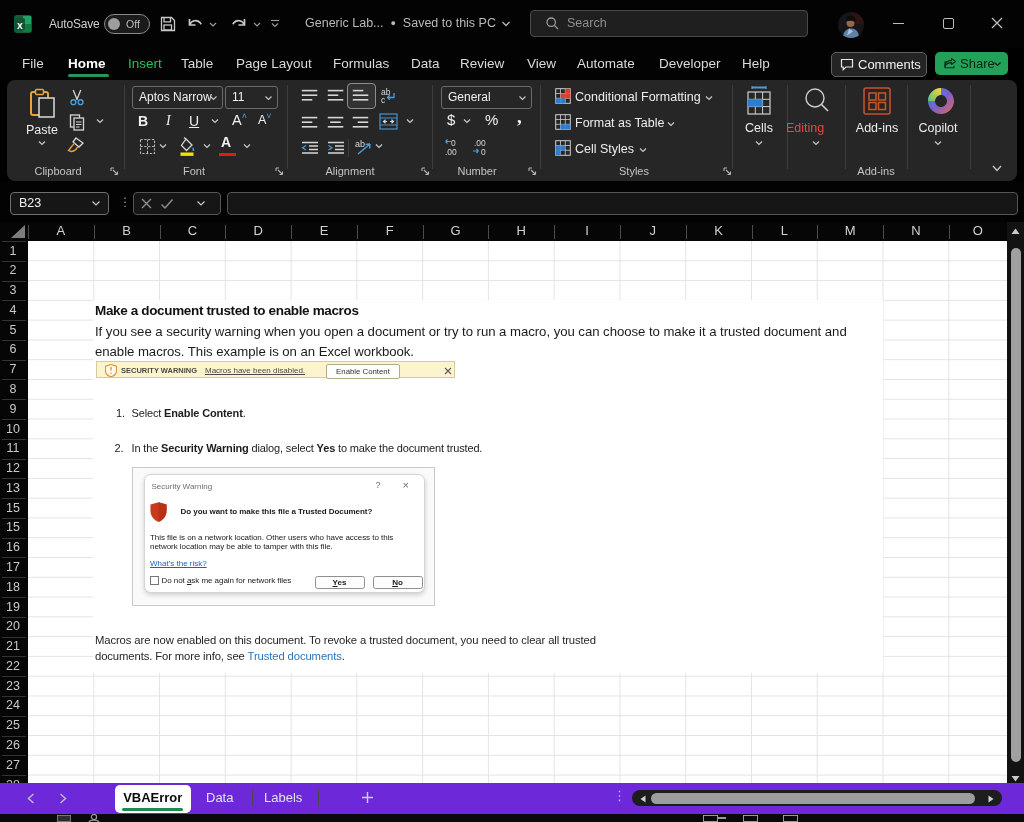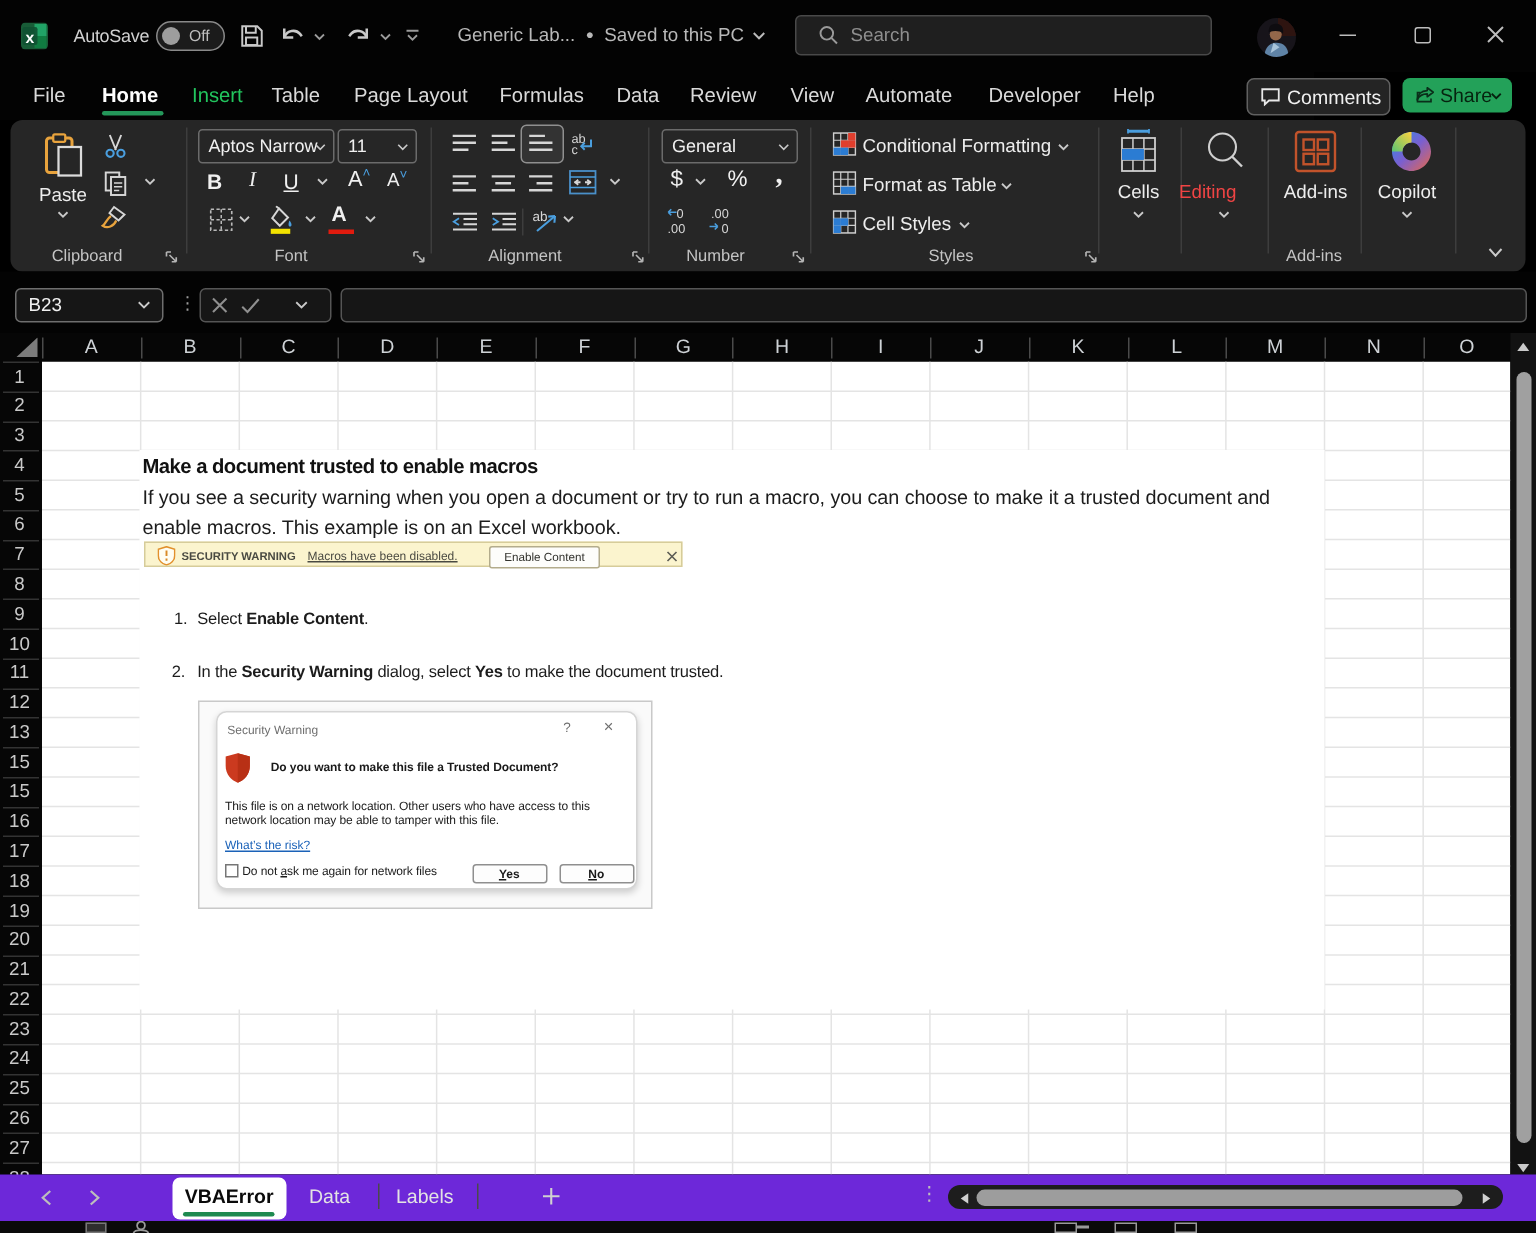--- a/index.html
+++ b/index.html
@@ -557,20 +557,21 @@
         </svg>
         <div class="abs" style="left:36px;top:31.5px;font-size:8px;letter-spacing:-0.05px;font-weight:bold;color:#1a1a1a;">Do you want to make this file a Trusted Document?</div>
         <div class="abs" style="left:5.5px;top:57.5px;width:262px;font-size:8px;letter-spacing:-0.05px;line-height:9.9px;color:#1a1a1a;">This file is on a network location. Other users who have access to this<br>network location may be able to tamper with this file.</div>
         <div class="abs" style="left:5.5px;top:83.5px;font-size:8px;color:#1b62b8;text-decoration:underline;">What’s the risk?</div>
         <div class="abs" style="left:5.5px;top:101px;width:7px;height:7px;border:1px solid #767676;background:#fff;"></div>
         <div class="abs" style="left:17px;top:100.5px;font-size:8px;letter-spacing:-0.05px;color:#1a1a1a;">Do not <span style="text-decoration:underline;">a</span>sk me again for network files</div>
         <div class="abs" style="left:170px;top:100.5px;width:48px;height:11.5px;background:#fdfdfd;border:1px solid #8f8f8f;border-radius:2.5px;text-align:center;font-size:8px;font-weight:bold;line-height:11.5px;color:#1a1a1a;"><span style="text-decoration:underline;">Y</span>es</div>
         <div class="abs" style="left:228px;top:100.5px;width:48px;height:11.5px;background:#fdfdfd;border:1px solid #8f8f8f;border-radius:2.5px;text-align:center;font-size:8px;font-weight:bold;line-height:11.5px;color:#1a1a1a;"><span style="text-decoration:underline;">N</span>o</div>
       </div>
     </div>
+    <div class="abs" style="left:2px;top:331.5px;width:620px;font-size:11.3px;letter-spacing:-0.12px;line-height:16.4px;color:#262626;">Macros are now enabled on this document. To revoke a trusted document, you need to clear all trusted<br>documents. For more info, see <span style="color:#2e75b6;">Trusted documents</span>.</div>
   </div>
 <div class="abs" style="left:1007px;top:222px;width:17px;height:568px;background:#121212;">
     <svg class="abs" style="left:4px;top:6px" width="9" height="7" viewBox="0 0 9 7">
       <path d="M4.5 0.5 L8.5 6 H0.5 Z" fill="#c9c9c9"></path>
     </svg>
     <div class="abs" style="left:3.5px;top:26px;width:10px;height:514px;background:#a0a0a0;border-radius:5px;"></div>
     <svg class="abs" style="left:4px;top:553px" width="9" height="7" viewBox="0 0 9 7">
       <path d="M4.5 6.5 L8.5 1 H0.5 Z" fill="#c9c9c9"></path>
     </svg>
   </div>

